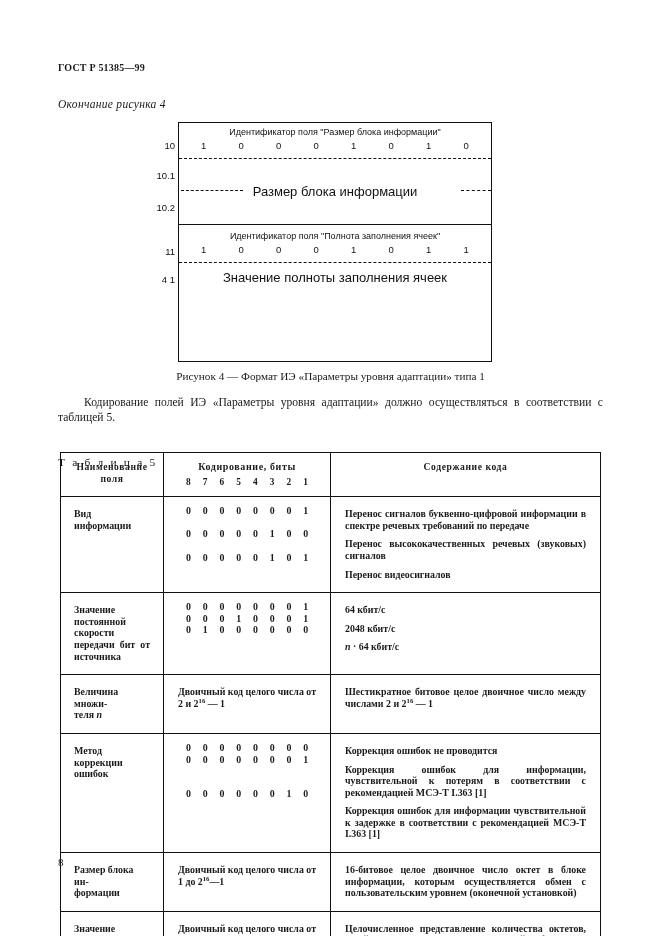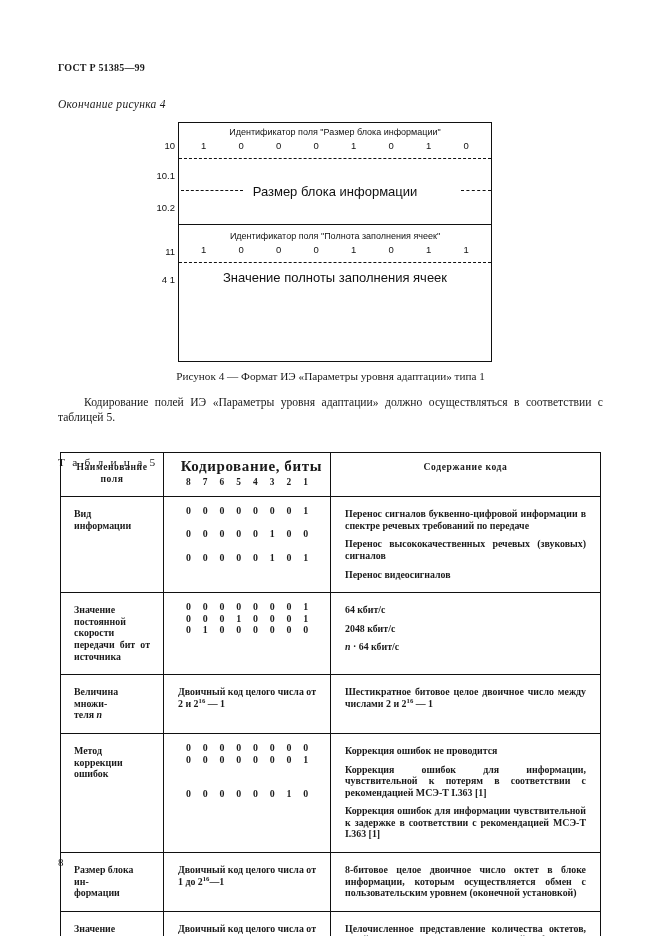--- a/index.html
+++ b/index.html
@@ -200,22 +200,22 @@
     text-align: center;
     padding: 7px 4px 6px;
     font-size: 9.6px;
     letter-spacing: 0.6px;
     line-height: 12px;
   }
   .th-bits {
     padding: 6px 0 5px;
   }
   .th-bits .bits-cap {
-    text-align: right;
-    font-size: 15px;
+    text-align: center;
+    font-size: 10px;
     letter-spacing: 0.6px;
     margin-bottom: 4px;
   }
   .bitnums {
     display: flex;
     padding: 0 8px;
   }
   .bitnums span {
     flex: 1 1 0;
     text-align: center;
@@ -505,21 +505,21 @@
       </tr>
 
       <tr>
         <td>
           <div class="name-plain">Размер блока ин-<br>формации</div>
         </td>
         <td>
           <div class="txtcode">Двоичный код целого числа от 1 до 2<sup>16</sup>—1</div>
         </td>
         <td>
-          <div class="desc-just">8-битовое целое  двоичное  число октет в блоке информации, которым осуществляется обмен с пользовательским уровнем (оконечной установкой)</div>
+          <div class="desc-just">16-битовое целое  двоичное  число октет в блоке информации, которым осуществляется обмен с пользовательским уровнем (оконечной установкой)</div>
         </td>
       </tr>
 
       <tr>
         <td>
           <div class="name-just">Значение полноты заполнения ячеек</div>
         </td>
         <td>
           <div class="txtcode">Двоичный код целого числа от 1 до 47</div>
         </td>

